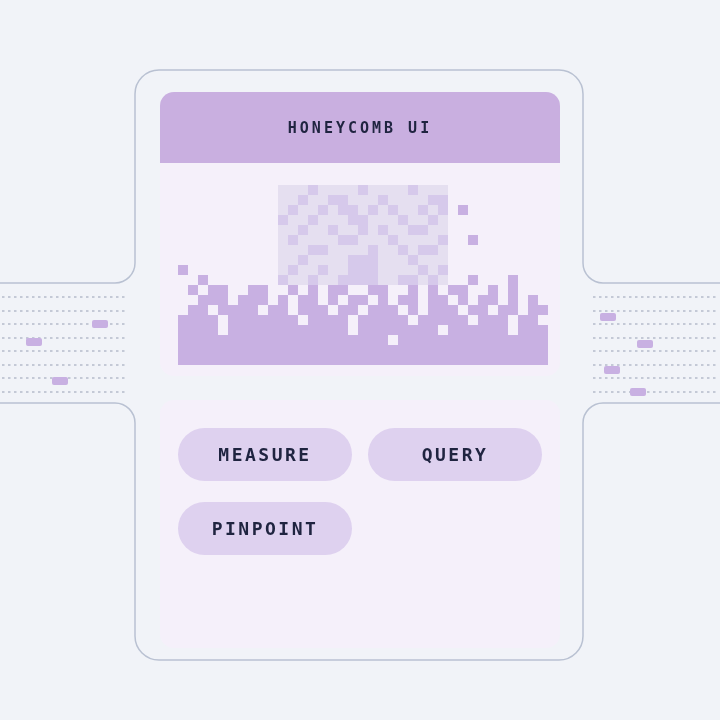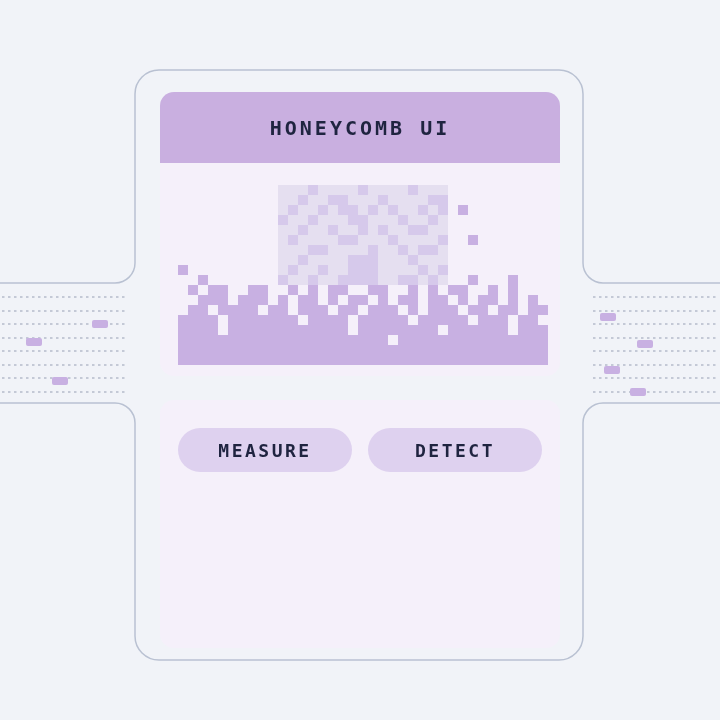--- a/index.html
+++ b/index.html
@@ -11,28 +11,28 @@
   body{background:var(--background);font-family:"DejaVu Sans Mono","Liberation Mono",monospace;}
   .stage{position:relative;width:720px;height:720px;overflow:hidden;background:var(--background);}
   .wires{position:absolute;left:0;top:0;}
   .outline-path{fill:none;stroke:var(--outline);stroke-width:1.5;}
   .lane{stroke:var(--lane);stroke-width:1.2;stroke-dasharray:2.5 3.5;}
   .packet{fill:var(--packet);}
   .card{position:absolute;display:flex;flex-direction:column;border-radius:14px;overflow:hidden;}
   .card.top{left:160px;top:92px;width:400px;height:284px;}
   .card.bottom{left:160px;top:400px;width:400px;height:248px;}
   .card-header{flex:0 0 71px;background:var(--header);display:flex;align-items:center;justify-content:center;}
-  .card-title{margin:0;font-size:20px;font-weight:700;letter-spacing:3px;color:var(--text);}
+  .card-title{margin:0;font-size:15px;font-weight:700;letter-spacing:3px;color:var(--text);}
   .card-body{flex:1;background:var(--card-body);position:relative;}
   .heatmap{position:absolute;left:18px;top:22px;width:370px;height:180px;}
   .hm-sel{position:absolute;background:var(--selection);}
   .px{position:absolute;width:10px;height:10px;background:var(--pixel);}
   .px.lt{background:var(--pixel-light);}
   .buttons{display:grid;grid-template-columns:1fr 1fr;gap:21px 16px;padding:28px 18px 23px 18px;align-content:start;}
-  .pill{height:44px;border:none;border-radius:27px;background:var(--pill);color:var(--text);
+  .pill{height:53px;border:none;border-radius:27px;background:var(--pill);color:var(--text);
         font-family:"DejaVu Sans Mono","Liberation Mono",monospace;font-size:18px;font-weight:700;
         letter-spacing:2.5px;cursor:pointer;}
 </style>
 </head>
 <body>
 
 <div class="stage">
 
   <svg class="wires" width="720" height="720" viewBox="0 0 720 720" xmlns="http://www.w3.org/2000/svg">
     <path class="outline-path" d="M 159 70 H 559 A 24 24 0 0 1 583 94 V 263 A 20 20 0 0 0 603 283 H 730
@@ -380,17 +380,18 @@
           <div class="px" style="left: 340px; top: 170px;"></div>
           <div class="px" style="left: 350px; top: 170px;"></div>
           <div class="px" style="left: 360px; top: 170px;"></div>
         </div>
     </div>
   </section>
 
   <section class="card bottom">
     <div class="card-body buttons">
       <button class="pill">MEASURE</button>
-      <button class="pill">DETECT</button>
+      <button class="pill">QUERY</button>
+      <button class="pill">PINPOINT</button>
     </div>
   </section>
 
 </div>
 
 </body></html>

